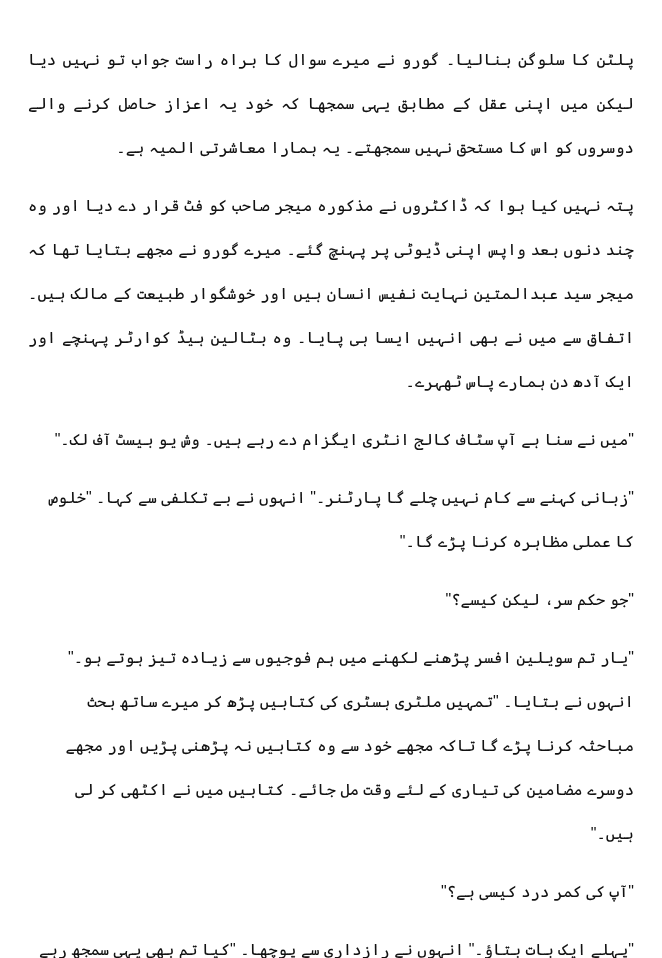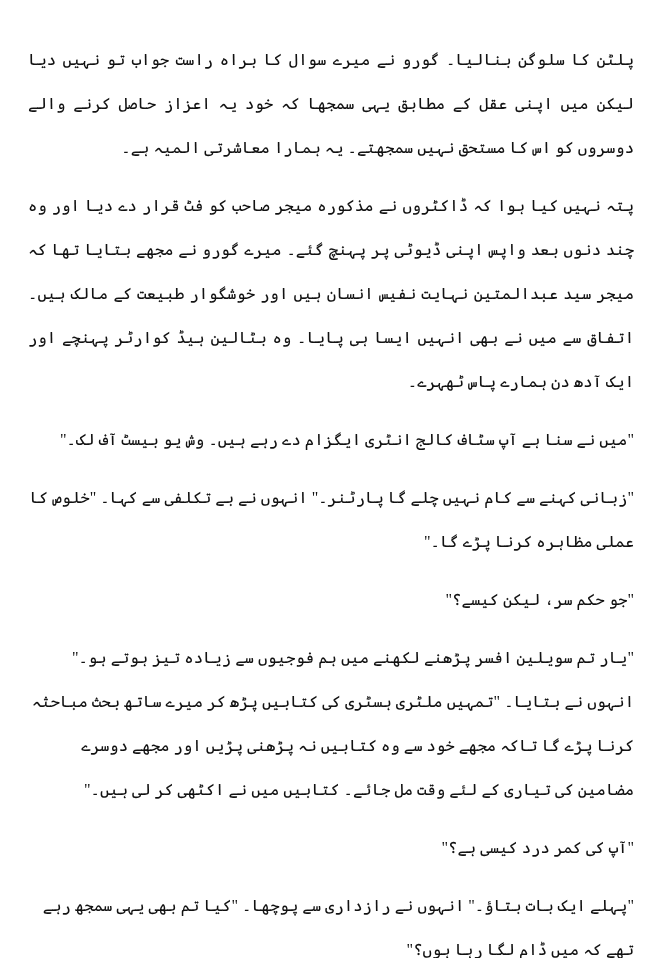--- a/index.html
+++ b/index.html
@@ -13,21 +13,21 @@
     overflow: hidden;
   }
   .page {
     box-sizing: border-box;
     width: 662px;
     height: 958px;
     padding: 38px 28px 24px 28px;
     background: #ffffff;
     color: #121212;
     direction: rtl;
-    font-family: Liberation Serif, serif;
+    font-family: Liberation Sans, sans-serif;
     font-size: 16px;
     line-height: 44px;
     overflow: hidden;
   }
   .para {
     margin: 0 0 14px 0;
     text-align: justify;
     text-justify: inter-word;
   }
   .para:last-child {

